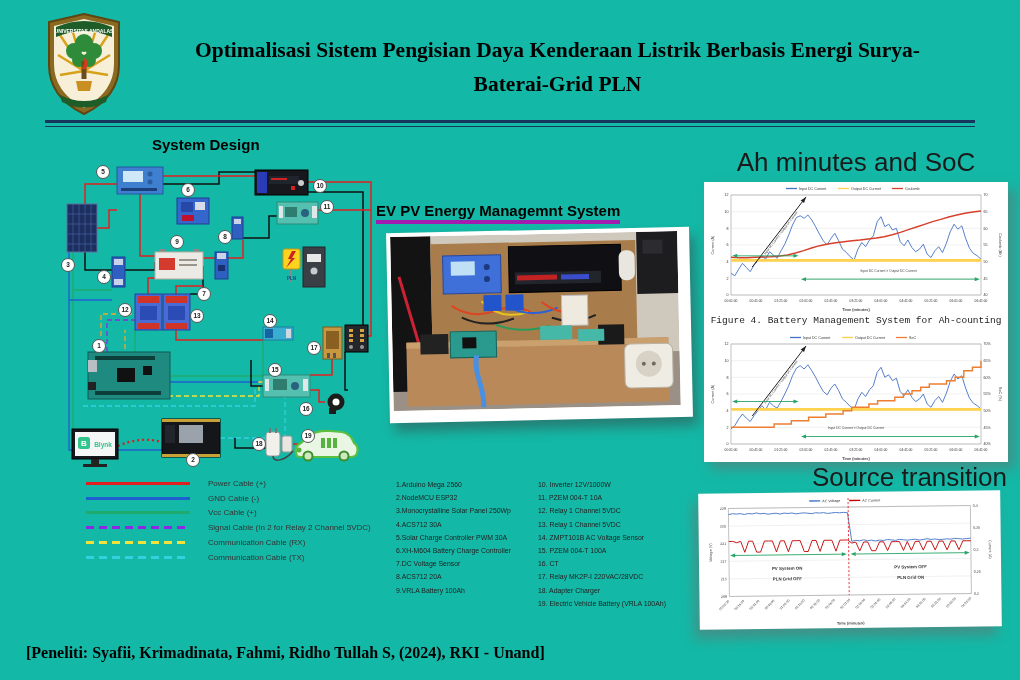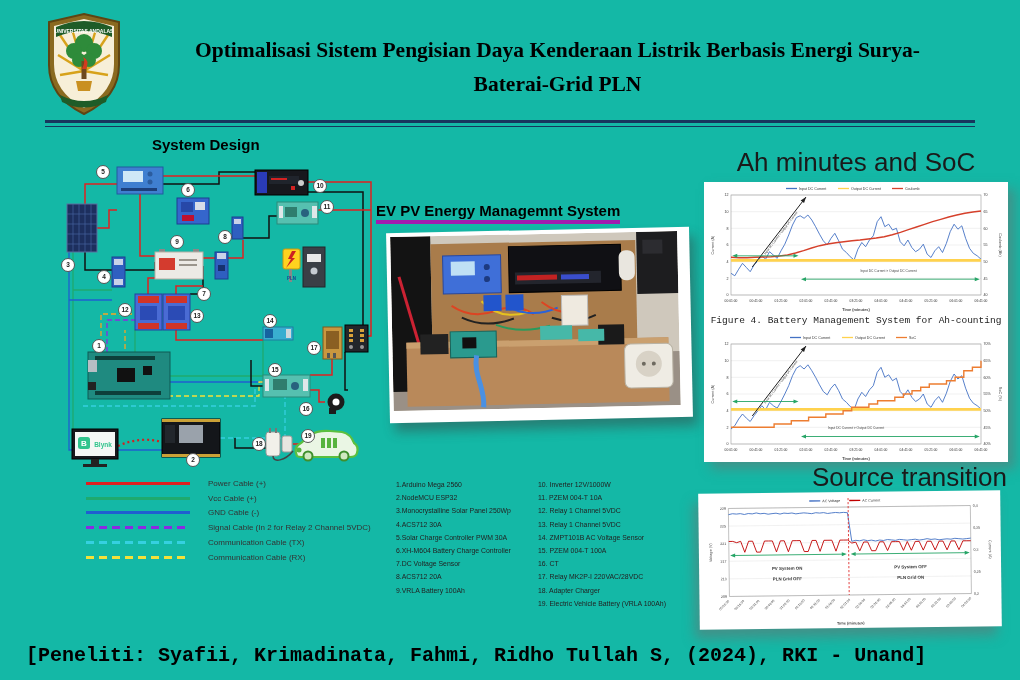--- a/index.html
+++ b/index.html
@@ -32,22 +32,22 @@
               font-size:26px;color:#1a1a1a;}
   .src-heading{position:absolute;left:695px;top:462px;width:312px;text-align:right;
                font-size:26px;color:#1a1a1a;}
   .panel1{position:absolute;left:704px;top:182px;width:304px;height:280px;background:#fff;
           box-shadow:7px 7px 11px rgba(110,110,110,.5);}
   .panel2{position:absolute;left:699px;top:492px;width:302px;height:136px;background:#fff;
           box-shadow:-5px 9px 12px rgba(110,110,110,.5);transform:rotate(-0.7deg);}
   .fig-caption{position:absolute;left:0;top:133px;width:304px;text-align:center;
                font-family:Liberation Mono, monospace;font-size:9.5px;color:#222;}
   .chart-svg{display:block;}
-  .footer{position:absolute;left:26px;top:644px;font-family:Liberation Mono, monospace;
-          font-weight:bold;font-size:20px;color:#000;white-space:nowrap;}
+  .footer{position:absolute;left:26px;top:644px;font-family:Liberation Serif, serif;
+          font-weight:bold;font-size:16px;color:#000;white-space:nowrap;}
 </style>
 </head>
 <body>
 
 <div class="slide">
 
   <svg class="logo" viewBox="0 0 76 103">
     <path d="M38,1 L73,9 V52 Q73,84 38,101 Q3,84 3,52 V9 Z" fill="#8a6a20" stroke="#5e4512" stroke-width="2"></path>
     <path d="M38,6 L68,13 V51 Q68,79 38,95 Q8,79 8,51 V13 Z" fill="#f7efd8"></path>
     <g stroke="#d7a21a" stroke-width="2.4">
@@ -333,38 +333,38 @@
         <text x="253" y="288.4" text-anchor="middle" font-size="6.5" font-weight="bold" fill="#222">19</text>
       </g>
   </svg>
 
   <div class="cable-legend" id="cable-legend">
       <div class="leg-row">
         <span class="leg-line" style="background: rgb(224, 32, 32);"></span>
         <span class="leg-label">Power Cable (+)</span>
       </div>
       <div class="leg-row">
+        <span class="leg-line" style="background: rgb(31, 95, 208);"></span>
+        <span class="leg-label">GND Cable (-)</span>
+      </div>
+      <div class="leg-row">
         <span class="leg-line" style="background: rgb(31, 170, 110);"></span>
         <span class="leg-label">Vcc Cable (+)</span>
-      </div>
-      <div class="leg-row">
-        <span class="leg-line" style="background: rgb(31, 95, 208);"></span>
-        <span class="leg-label">GND Cable (-)</span>
       </div>
       <div class="leg-row">
         <span class="leg-line" style="background: repeating-linear-gradient(90deg, rgb(138, 43, 226) 0px, rgb(138, 43, 226) 8px, transparent 8px, transparent 13px);"></span>
         <span class="leg-label">Signal Cable (In 2 for Relay 2 Channel 5VDC)</span>
       </div>
       <div class="leg-row">
+        <span class="leg-line" style="background: repeating-linear-gradient(90deg, rgb(243, 225, 58) 0px, rgb(243, 225, 58) 8px, transparent 8px, transparent 13px);"></span>
+        <span class="leg-label">Communication Cable (RX)</span>
+      </div>
+      <div class="leg-row">
         <span class="leg-line" style="background: repeating-linear-gradient(90deg, rgb(53, 208, 224) 0px, rgb(53, 208, 224) 8px, transparent 8px, transparent 13px);"></span>
         <span class="leg-label">Communication Cable (TX)</span>
-      </div>
-      <div class="leg-row">
-        <span class="leg-line" style="background: repeating-linear-gradient(90deg, rgb(243, 225, 58) 0px, rgb(243, 225, 58) 8px, transparent 8px, transparent 13px);"></span>
-        <span class="leg-label">Communication Cable (RX)</span>
       </div>
     </div>
 
   <div class="ev-heading">EV PV Energy Managemnt System</div>
 
   <div class="photo-frame">
     <svg width="287" height="174" viewBox="0 0 287 174">
       <rect x="0" y="0" width="287" height="174" fill="#cfc8bc"></rect>
       <rect x="0" y="120" width="287" height="54" fill="#9a9086"></rect>
       <rect x="0" y="0" width="40" height="155" fill="#131313"></rect>

